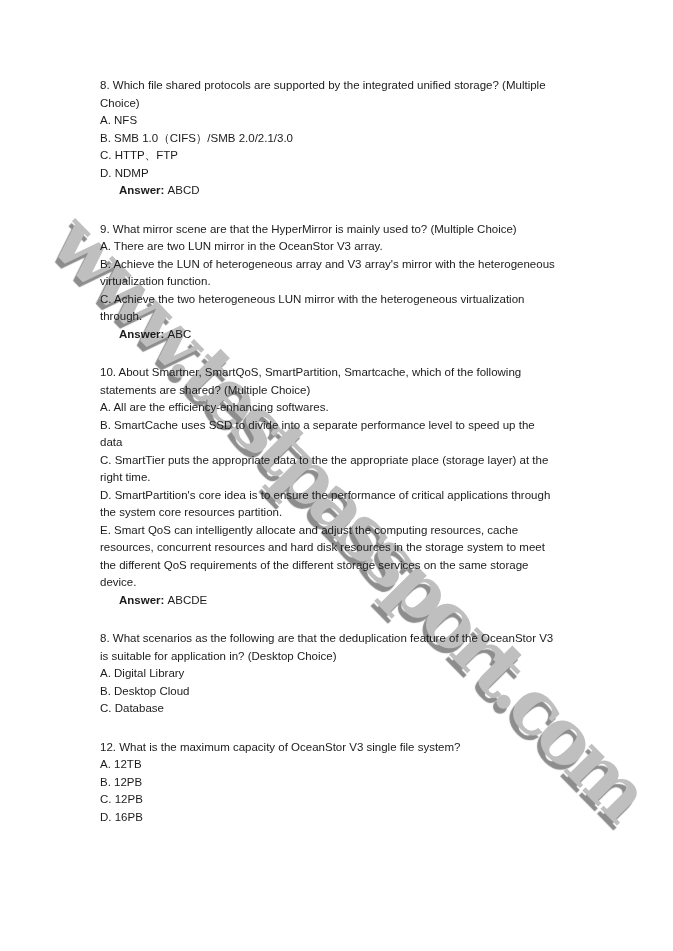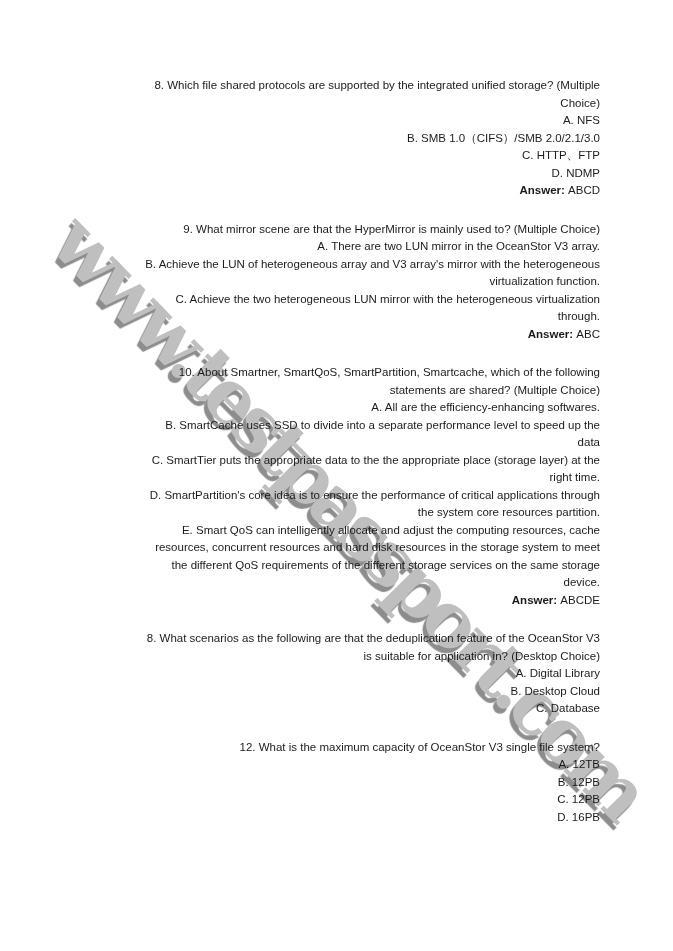--- a/index.html
+++ b/index.html
@@ -46,24 +46,24 @@
     z-index: 1;
     color: #1b1b1b;
     font-size: 11.5px;
     line-height: 17.5px;
   }
   .question {
     margin: 0 0 21px 0;
   }
   .line {
     white-space: nowrap;
-    text-align: right;
   }
   .answer-label {
     font-weight: bold;
+    margin-left: 19px;
   }
 </style>
 </head>
 <body>
 
 <div class="page" style="background: rgb(255, 255, 255);">
   <div class="watermark" style="color: rgb(191, 191, 191); text-shadow: rgb(141, 141, 141) 1px 6px 1px;">www.testpassport.com</div>
   <div class="content" id="questions-container" style="color: rgb(27, 27, 27);">
       <section class="question">
         <div class="line">8. Which file shared protocols are supported by the integrated unified storage? (Multiple</div>

